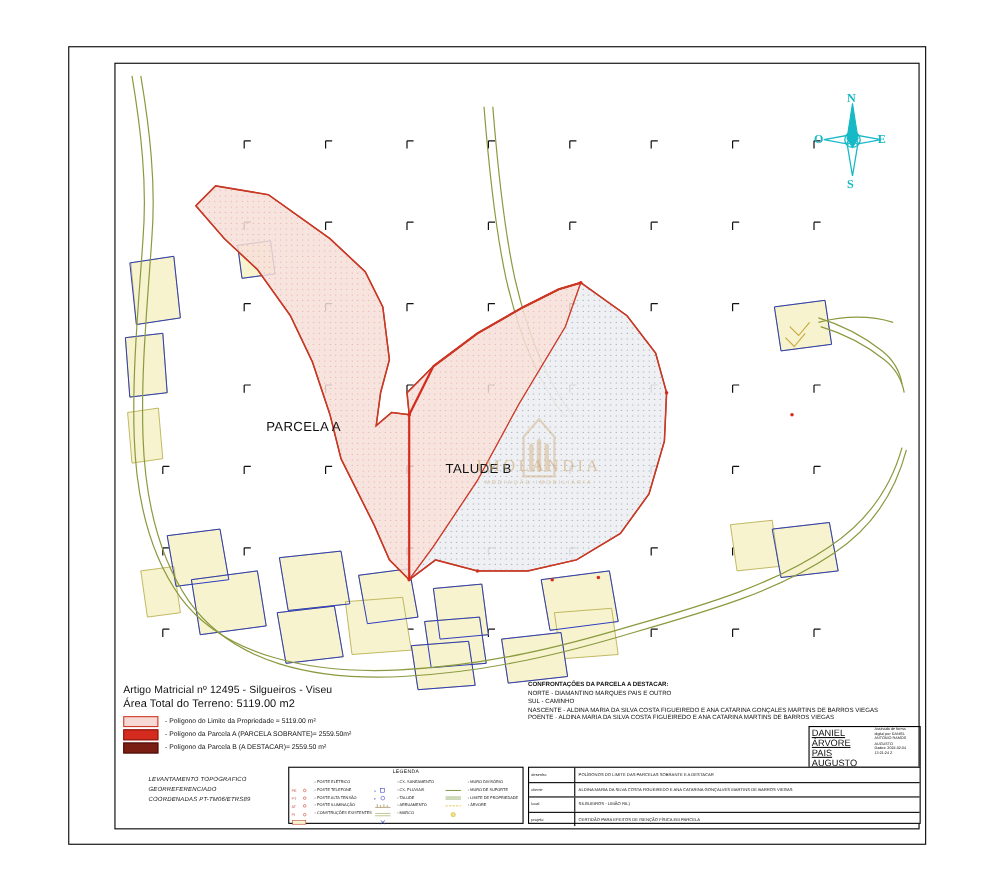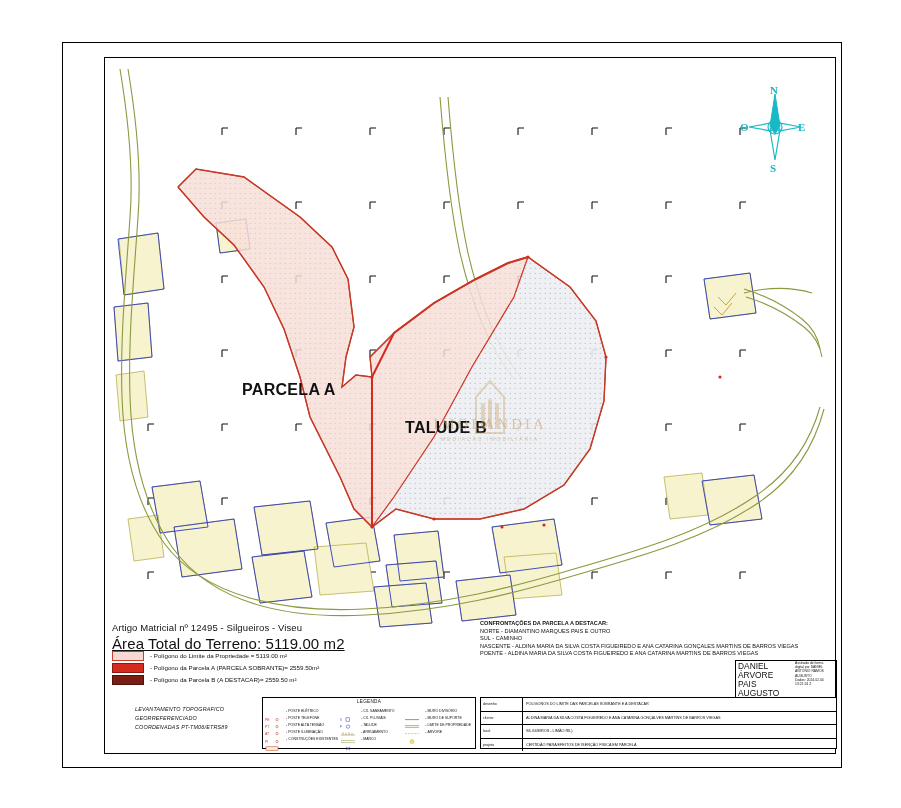--- a/index.html
+++ b/index.html
@@ -8,37 +8,37 @@
 
   
   .frame-outer{position:absolute;left:62px;top:42px;width:778px;height:724px;border:1px solid #000;background:#fff;}
   .frame-inner{position:absolute;left:104px;top:57px;width:730px;height:695px;border:1px solid #000;background:#fff;}
 
   
   .mapsvg{position:absolute;left:104px;top:57px;width:730px;height:695px;}
 
   
   .title-art{position:absolute;left:112px;top:622px;font-size:9.5px;color:#111;letter-spacing:.1px;}
-  .title-area{position:absolute;left:112px;top:635px;font-size:15px;color:#111;letter-spacing:.1px;text-decoration:underline;}
+  .title-area{position:absolute;left:112px;top:635px;font-size:10px;color:#111;letter-spacing:.1px;}
 
   .legend-rows{position:absolute;left:112px;top:650px;}
   .lrow{display:flex;align-items:center;height:11px;margin-bottom:1px;}
   .lswatch{width:30px;height:8px;border:1px solid #d23b2a;margin-right:6px;}
   .lswatch.a{background:#f6d9d4;border-color:#cf3b28;}
   .lswatch.b{background:#d52b1e;border-color:#8a1a12;}
   .lswatch.c{background:#7a1d13;border-color:#4e120b;}
   .ltext{font-size:6.2px;color:#111;}
 
   
   .confr{position:absolute;left:480px;top:620px;width:340px;font-size:5.6px;line-height:7.6px;color:#111;}
   .confr .hdr{font-weight:bold;}
 
   
   .signblock{position:absolute;left:735px;top:660px;width:100px;height:36px;border:1px solid #000;}
-  .signname{position:absolute;left:738px;top:662px;width:60px;font-size:8.4px;line-height:9px;color:#111;}
+  .signname{position:absolute;left:738px;top:662px;width:60px;font-size:8.4px;line-height:9px;color:#111;text-decoration:underline;}
   .signmeta{position:absolute;left:795px;top:661px;width:44px;font-size:3.4px;line-height:4.2px;color:#111;}
 
   
   .notes{position:absolute;left:135px;top:705px;font-size:5.4px;line-height:9px;color:#111;font-style:italic;letter-spacing:.2px;}
 
   
   .legendbox{position:absolute;left:262px;top:697px;width:212px;height:50px;border:1px solid #000;background:#fff;}
   .legendbox .lgtitle{position:absolute;left:0;top:1px;width:212px;text-align:center;font-size:4.6px;color:#111;letter-spacing:.3px;}
   .lgcols{position:absolute;left:2px;top:9px;width:208px;display:flex;}
   .lgcol{flex:1;padding-right:2px;}
@@ -51,21 +51,21 @@
   .trow{display:flex;border-bottom:1px solid #000;height:12.5px;}
   .trow:last-child{border-bottom:none;}
   .tcellA{width:42px;border-right:1px solid #000;font-size:3.6px;color:#111;padding:1px 2px;box-sizing:border-box;display:flex;align-items:center;}
   .tcellB{flex:1;font-size:3.8px;color:#111;padding:1px 3px;box-sizing:border-box;display:flex;align-items:center;}
 
   
   .compass{position:absolute;left:735px;top:82px;width:80px;height:90px;}
   .cmp-letter{position:absolute;color:#17b9c6;font-size:11px;font-weight:bold;font-family:"Liberation Serif",serif;}
 
   
-  .plabel{position:absolute;font-size:16px;font-weight:bold;color:#111;letter-spacing:.3px;}
+  .plabel{position:absolute;font-size:12px;font-weight:normal;color:#111;letter-spacing:.3px;}
 
   
   .wm{position:absolute;left:430px;top:375px;width:120px;height:70px;opacity:.45;}
   .wmtext{position:absolute;left:415px;top:416px;width:150px;text-align:center;font-size:15px;letter-spacing:3px;color:#c9a26a;opacity:.55;font-family:"Liberation Serif",serif;}
   .wmsub{position:absolute;left:415px;top:436px;width:150px;text-align:center;font-size:5px;letter-spacing:2px;color:#c9a26a;opacity:.55;}
 </style>
 </head>
 <body>
 
 <div id="sheet">

